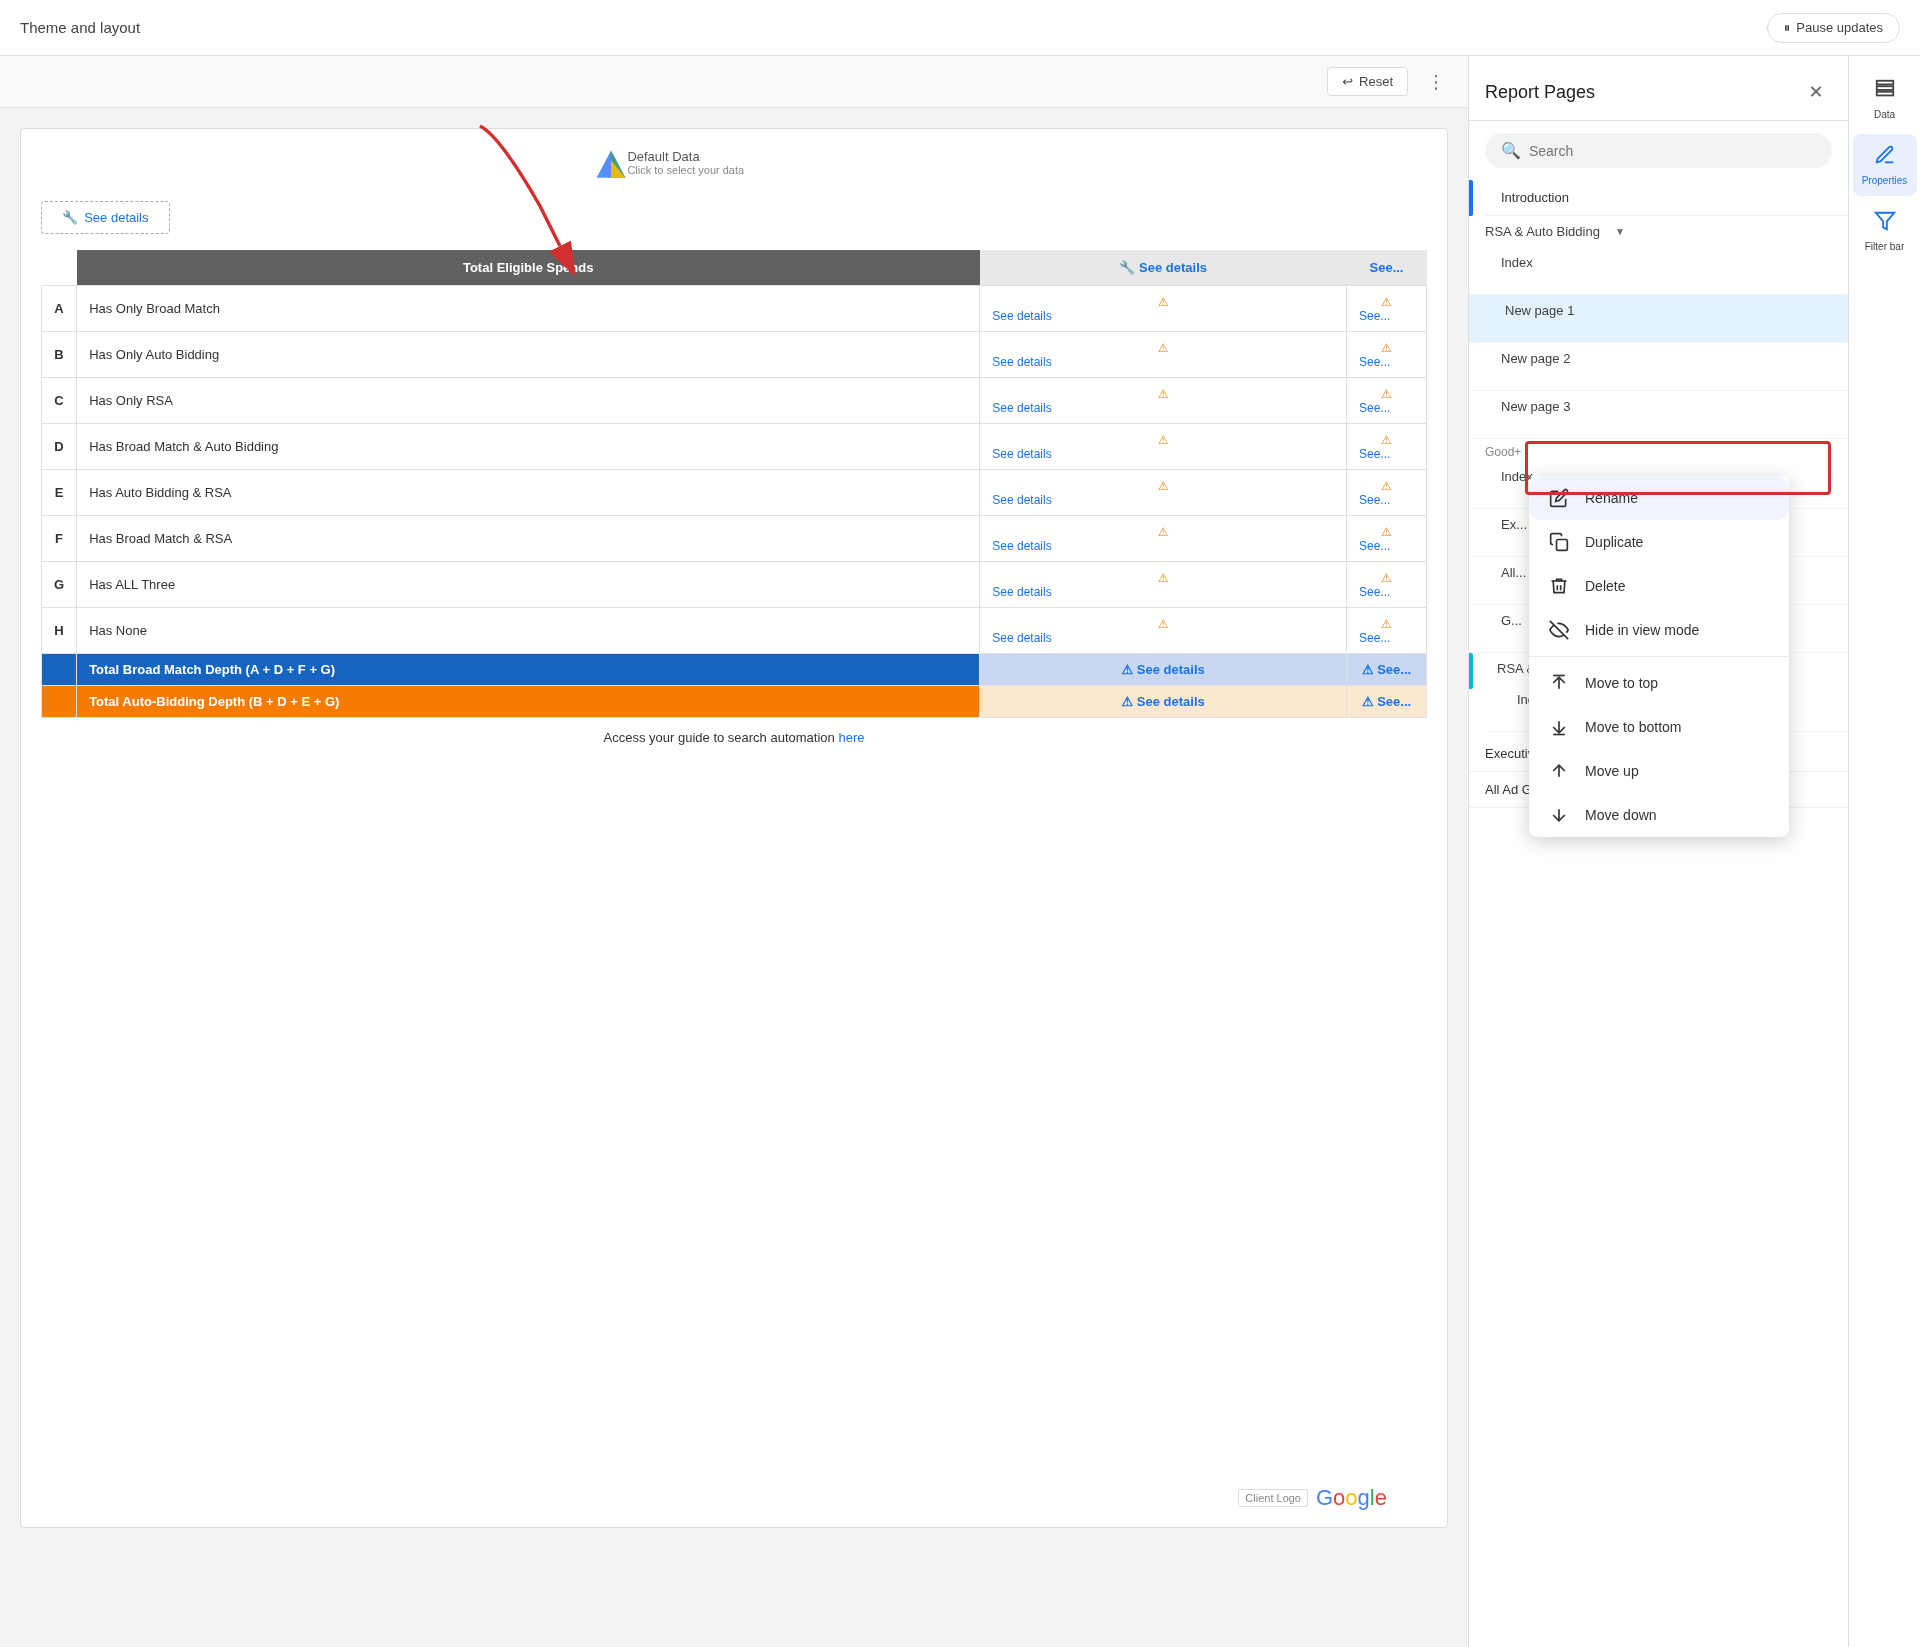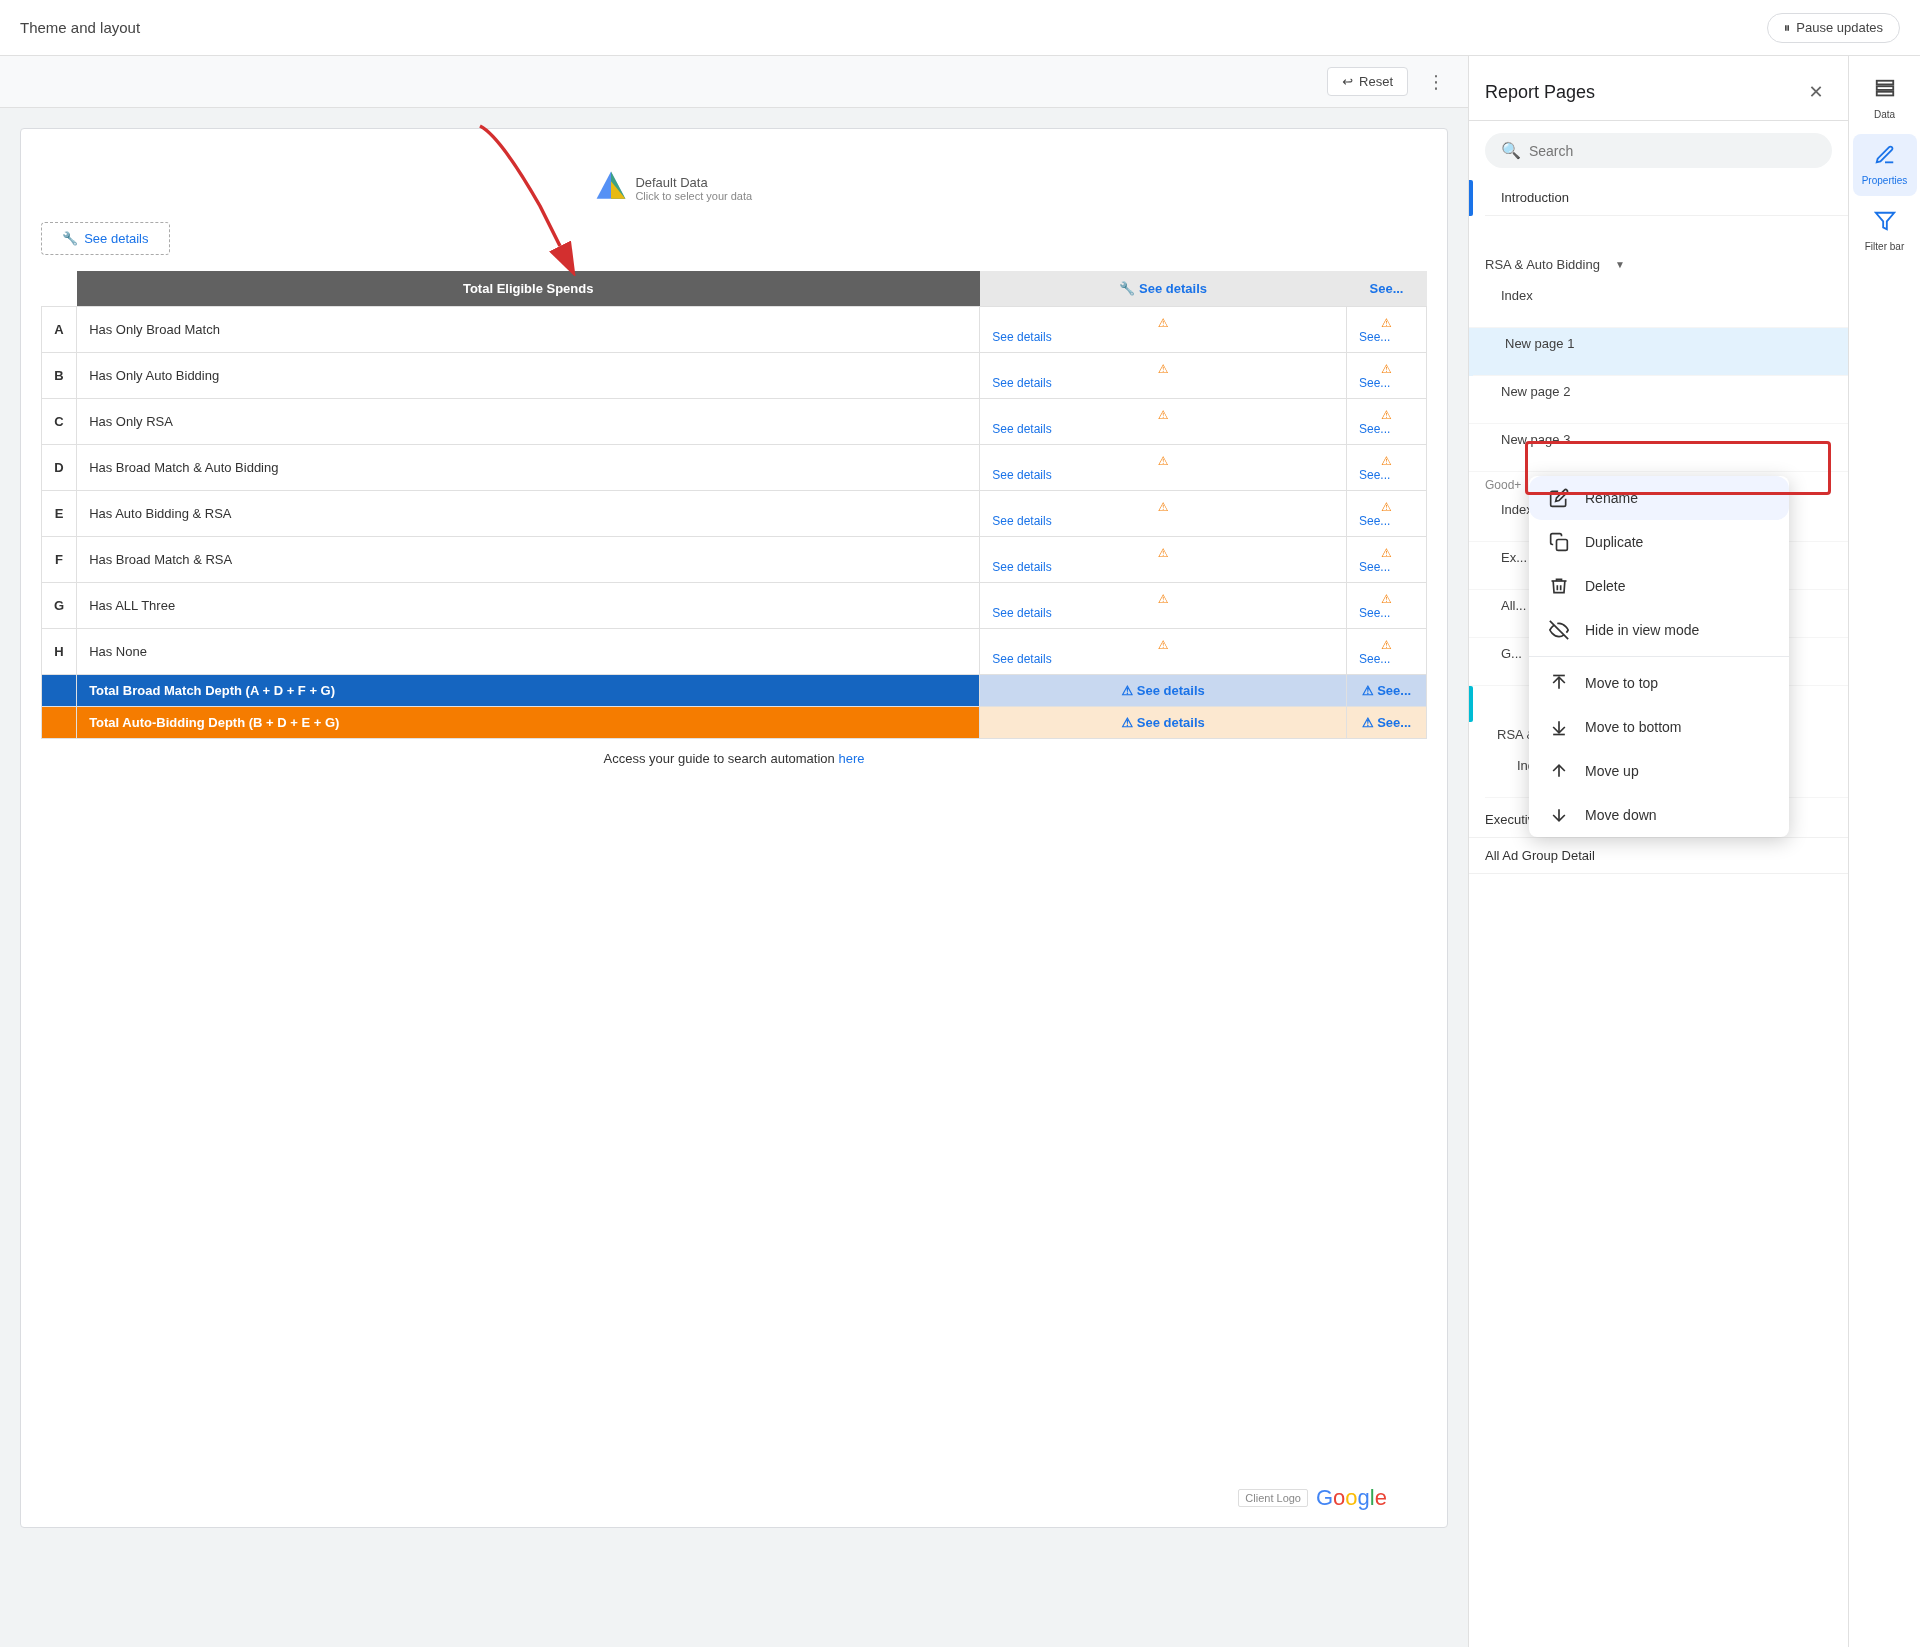--- a/index.html
+++ b/index.html
@@ -73,21 +73,21 @@
     }
 
     .canvas-header {
       display: flex;
       align-items: center;
       gap: 10px;
       margin-bottom: 20px;
       padding-left: 40%;
     }
     .google-logo-area {
-      display: flex; align-items: flex-end; gap: 8px; margin-top: 21px;
+      display: flex; align-items: flex-start; 
     }
     .google-triangle {
       width: 32px; height: 32px;
     }
 
     
     .see-details-dashed {
       border: 1.5px dashed #aaa;
       border-radius: 4px;
       padding: 8px 20px;
@@ -218,21 +218,20 @@
     }
     .group-header {
       display: flex;
       align-items: center;
       gap: 15px;
       padding: 8px 16px;
       font-size: 13px;
       color: #444;
       cursor: pointer;
       font-weight: 500;
-      margin-top: 33px;
     }
     .chevron { font-size: 10px; color: #666; }
 
     .sub-page-item {
       padding: 8px 16px 24px 32px;
       font-size: 13px;
       color: #404040;
       cursor: pointer;
       border-bottom: 1px solid #f5f5f5;
     }

